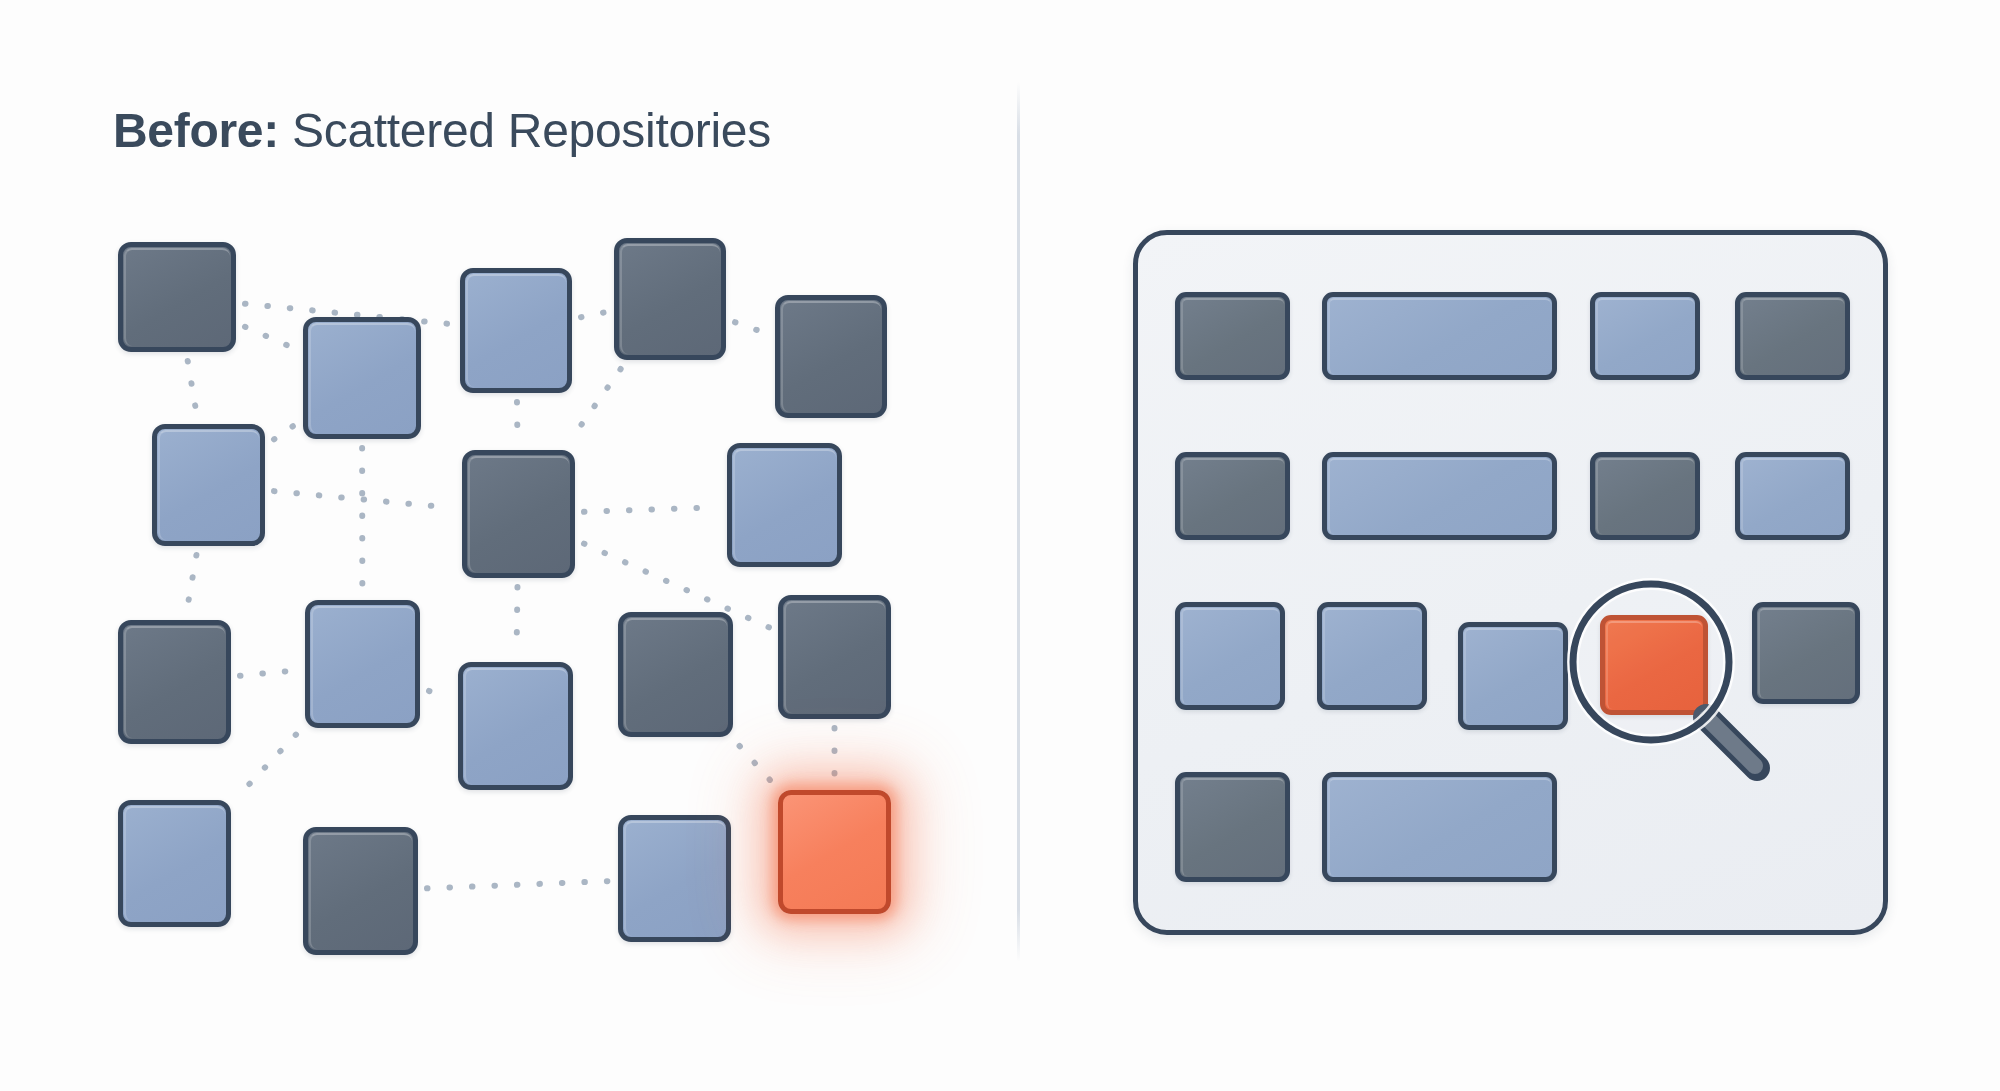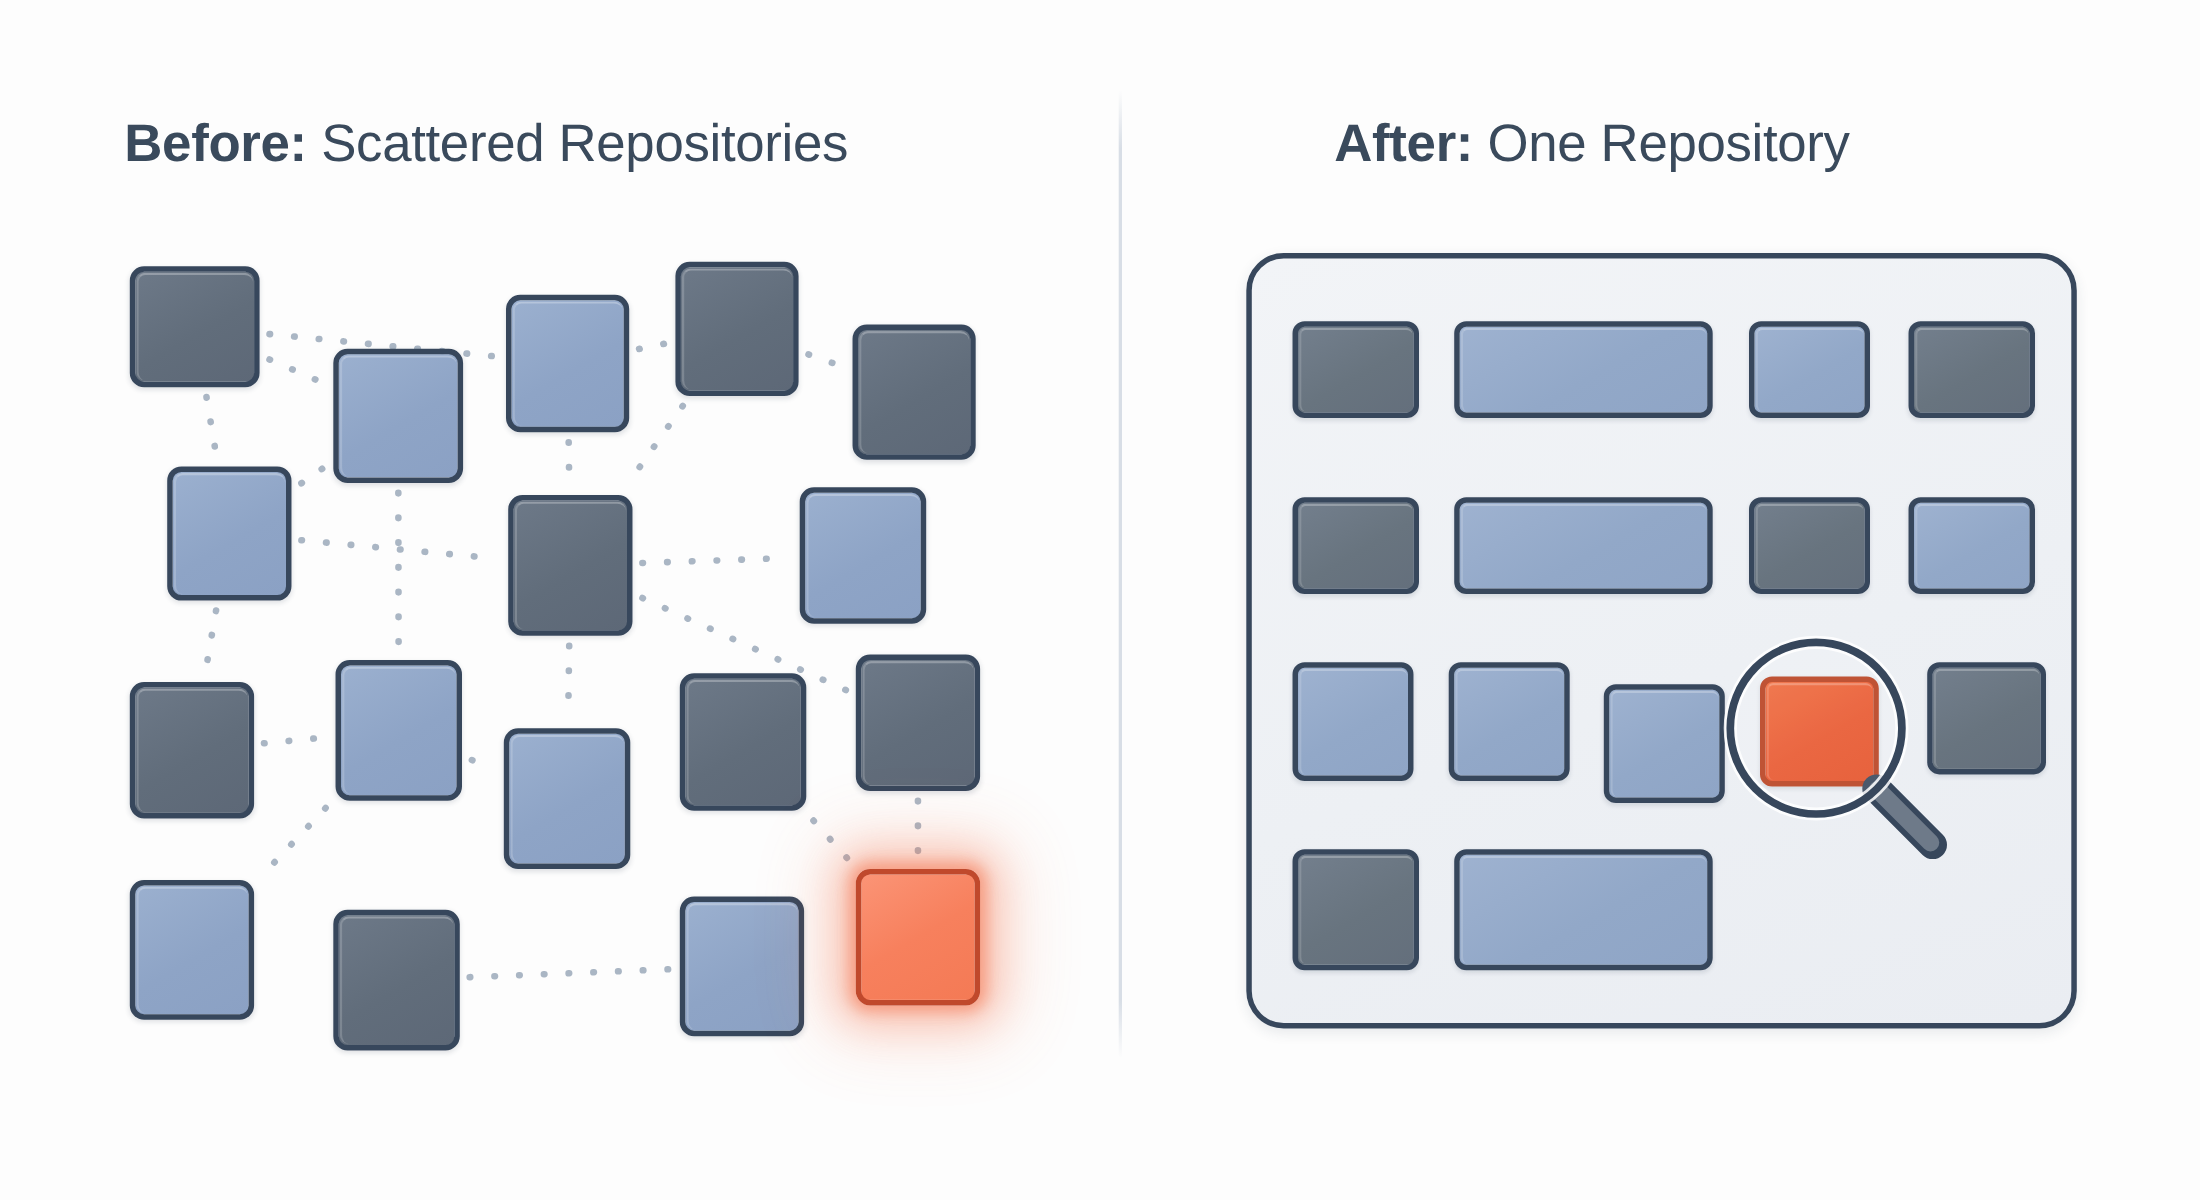--- a/index.html
+++ b/index.html
@@ -201,23 +201,20 @@
         <div class="node gray inner-hl" style="left: 303px; top: 827px; width: 115px; height: 128px;"></div>
         <div class="node blue inner-hl" style="left: 618px; top: 815px; width: 113px; height: 127px;"></div>
         <div class="node orange" style="left: 778px; top: 790px; width: 113px; height: 124px;"></div>
       </div>
   </div>
 
   <div id="divider"></div>
 
   <div class="panel" id="panel-right"></div>
 
-  <div class="panel-title" id="title-after">
-    <span class="lead">After:</span><span> One Repository</span>
-  </div>
 
   <div id="repo-container"></div>
 
   <div id="cells-layer">
       <div class="cell gray" style="left: 1175px; top: 292px; width: 115px; height: 88px;"></div>
       <div class="cell blue" style="left: 1322px; top: 292px; width: 235px; height: 88px;"></div>
       <div class="cell blue" style="left: 1590px; top: 292px; width: 110px; height: 88px;"></div>
       <div class="cell gray" style="left: 1735px; top: 292px; width: 115px; height: 88px;"></div>
       <div class="cell gray" style="left: 1175px; top: 452px; width: 115px; height: 88px;"></div>
       <div class="cell blue" style="left: 1322px; top: 452px; width: 235px; height: 88px;"></div>

